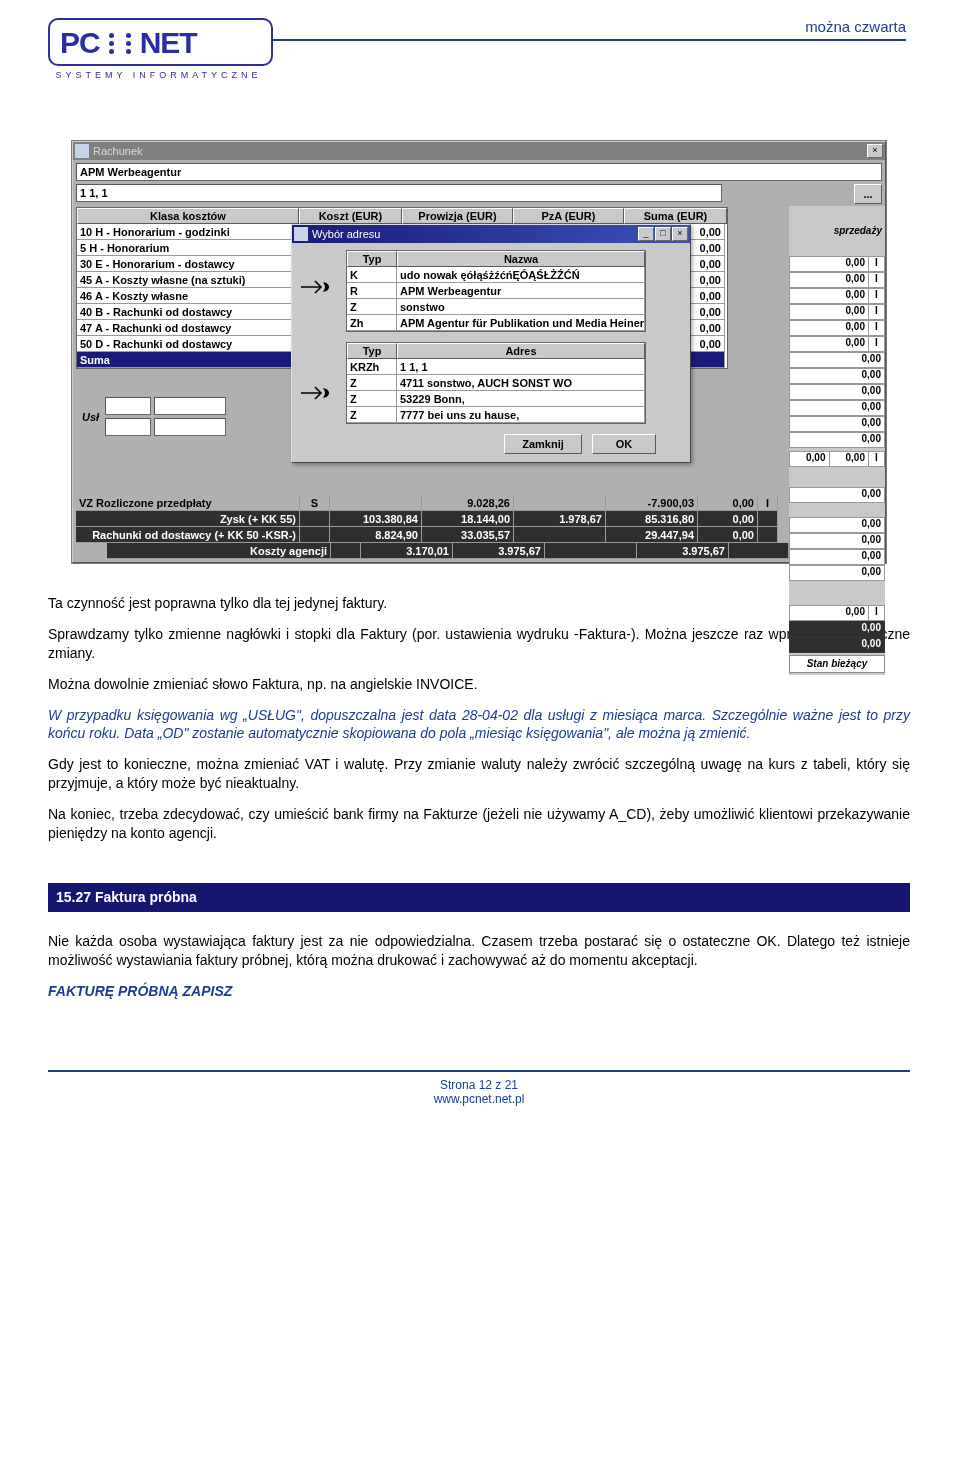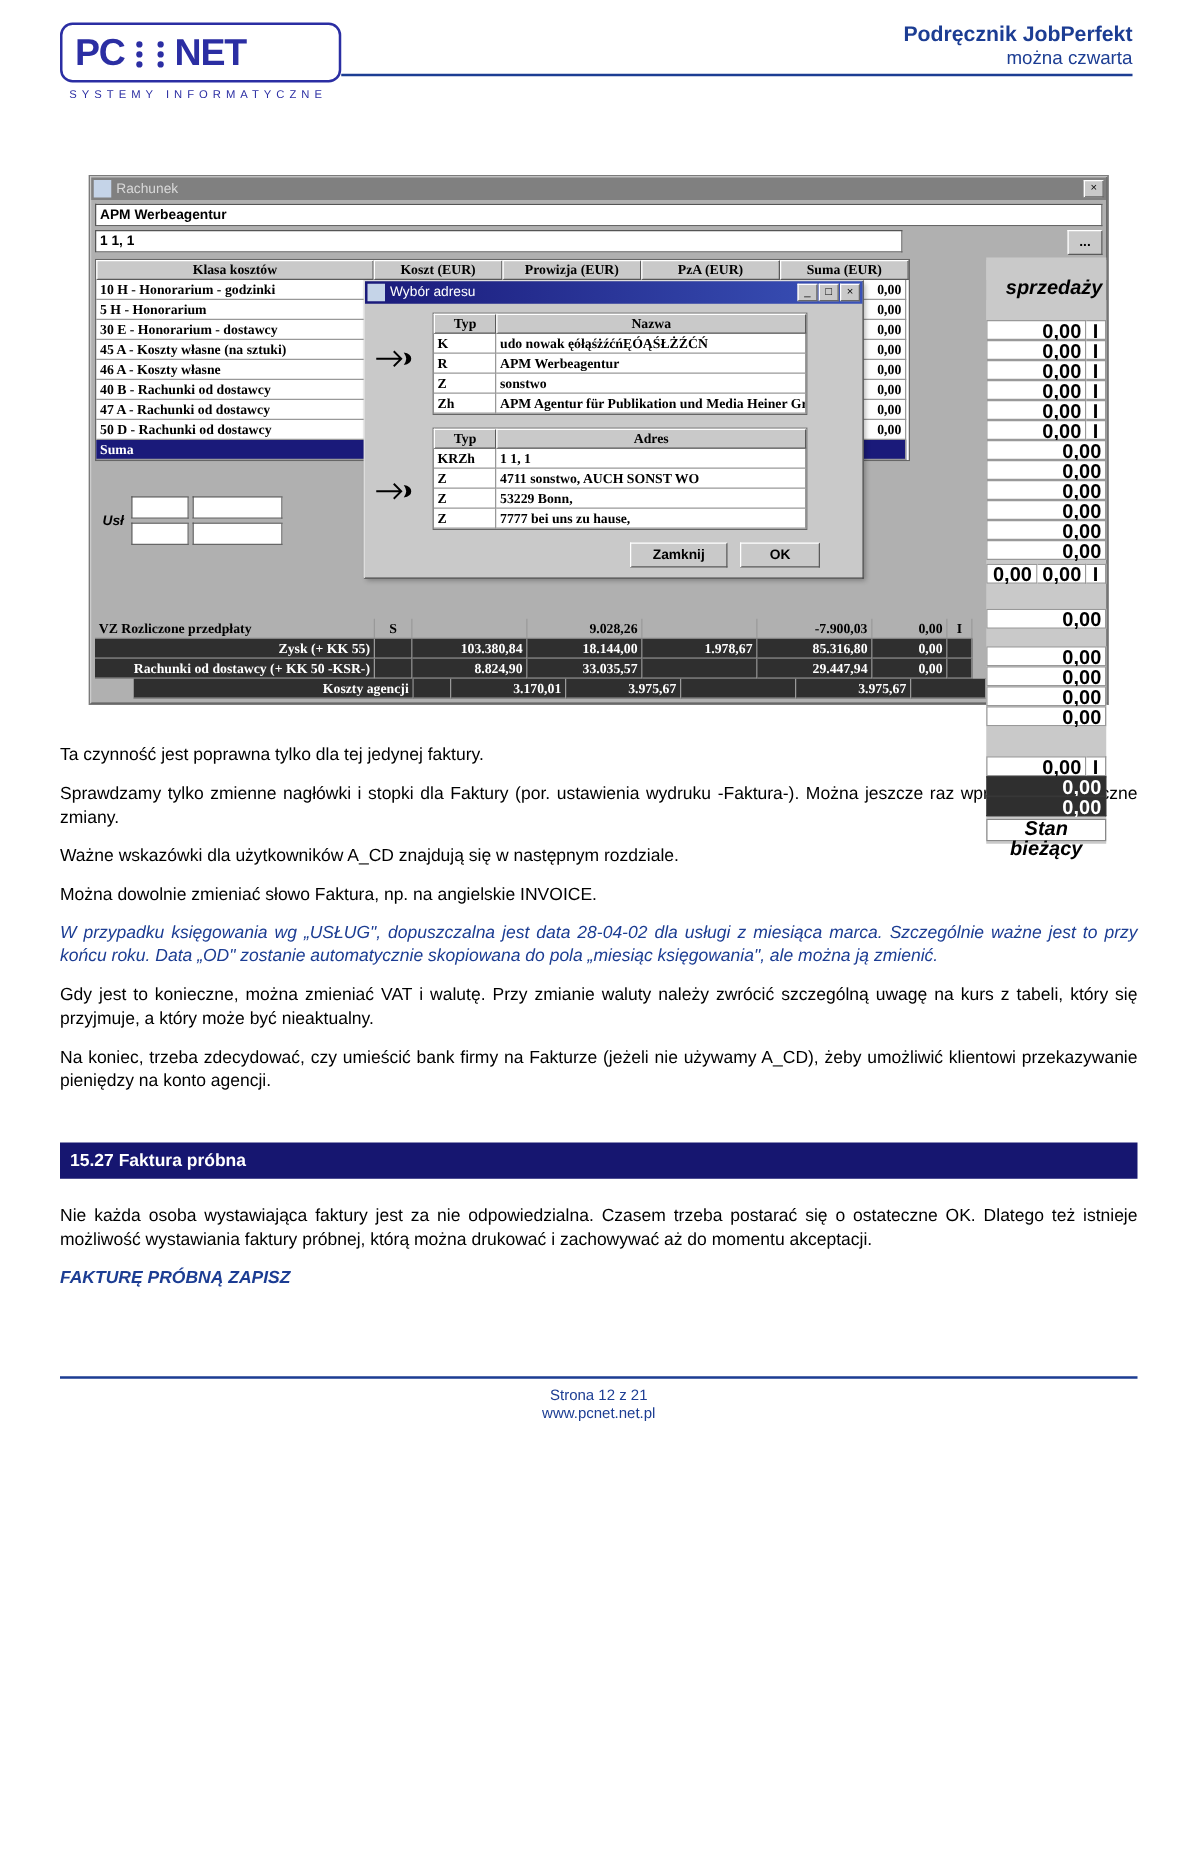--- a/index.html
+++ b/index.html
@@ -23,35 +23,35 @@
   .titlebar { background: #808080; color: #d8d8d8; display: flex; align-items: center; height: 18px; padding: 0 2px; }
   .titlebar .ico { width: 14px; height: 14px; background: #c5d4e8; margin-right: 4px; display:inline-block; }
   .titlebar .txt { flex:1; font-weight: normal; }
   .titlebar .btns { display:flex; gap:1px; }
   .wbtn { width: 16px; height: 14px; background:#c9c9c9; border:1px solid #fff; border-right-color:#666; border-bottom-color:#666; font-size:9px; line-height:11px; text-align:center; color:#000; cursor:default; }
   .body { padding: 3px; }
   .row { display:flex; gap:4px; margin-bottom:3px; align-items:stretch; }
   .field { background:#fff; border:1px solid #666; border-top-color:#555; border-left-color:#555; height:18px; padding:1px 3px; font-weight:bold; font-size:11px; display:flex; align-items:center; overflow:hidden; white-space:nowrap; }
   .btn3d { background:#c9c9c9; border:1px solid #fff; border-right-color:#5a5a5a; border-bottom-color:#5a5a5a; height:20px; display:inline-flex; align-items:center; justify-content:center; padding:0 8px; font-weight:bold; cursor:default; font-size:11px; }
   .grid { border:1px solid #666; background:#fff; }
-  .grid-row { display:flex;font-family:Liberation Serif, serif; }
+  .grid-row { display:flex; }
   .grid-cell { border-right:1px solid #999; border-bottom:1px solid #999; padding:1px 3px; height:16px; font-size:11px; font-weight:bold; white-space:nowrap; overflow:hidden; display:flex; align-items:center; }
   .grid-head .grid-cell { background:#c9c9c9; border:1px solid #fff; border-right-color:#5a5a5a; border-bottom-color:#5a5a5a; justify-content:center; }
   .num { justify-content:flex-end; }
   .dark-row .grid-cell { background:#2f2f2f; color:#fff; }
   .sel-row .grid-cell { background:#1a1a7a; color:#fff; }
   .usl-label { font-style:italic; font-weight:bold; padding:2px 6px; }
   .dialog { position:absolute; background:#c9c9c9; border:1px solid #ddd; border-right-color:#444; border-bottom-color:#444; box-shadow: 2px 2px 4px rgba(0,0,0,.3); }
   .dialog .titlebar { background:linear-gradient(90deg,#1a1a7a,#3a52b8); color:#fff; }
   .inner-grid { border:1px solid #666; background:#fff; margin:3px 40px 3px 50px; }
   .hand { position:absolute; width:34px; height:20px; left:6px; display:flex; align-items:center; justify-content:center; }
   .hand svg { overflow:visible; }
   .rel { position:relative; }
 
-  .right-col { position:absolute; right:0; top:0; background:#c9c9c9; font-size:16px; padding:2px 0; width:96px; }
+  .right-col { position:absolute; right:0; top:0; background:#c9c9c9; font-size:10px; padding:2px 0; width:96px; }
   .right-col .r-line { display:flex; height:16px; }
   .right-col .r-val { flex:1; background:#fff; border:1px solid #999; text-align:right; padding:0 3px; font-weight:bold; }
   .right-col .r-mark { width:16px; background:#fff; border:1px solid #999; border-left:none; text-align:center; font-weight:bold; }
   .right-col .r-blank { flex:1; background:#c9c9c9; height:16px; }
   .right-col .r-sum { display:flex; height:16px; }
   .right-col .r-sum .b { flex:1; background:#2f2f2f; color:#fff; text-align:right; padding:0 3px; font-weight:bold; border:1px solid #333; border-left:none; }
   .right-col .status { background:#fff; border:1px solid #888; font-style:italic; text-align:center; height:18px; line-height:16px; font-weight:bold; margin-top:2px; }
 
   .content { font-size: 14px; line-height: 1.35; margin-top: 20px; }
   .content p { margin: 12px 0; text-align: justify; }
@@ -79,21 +79,20 @@
               <span></span>
               <span></span>
               <span></span>
             </span>
           <span class="logo-glyph">NET</span>
         </div>
       </div>
       <div class="logo-sub">SYSTEMY  INFORMATYCZNE</div>
     </div>
     <div class="header-right">
-      <div class="t1">Podręcznik JobPerfekt</div>
       <div class="t2">można czwarta</div>
       <div class="hr-full"></div>
     </div>
   </div>
 
   <div class="screenshot-wrap">
     <div class="app rel">
       <div class="win">
         <div class="titlebar">
           <span class="ico"></span>
@@ -419,21 +418,20 @@
           </div>
 
         </div>
       </div>
     </div>
   </div>
 
   <div class="content">
     <p>Ta czynność jest poprawna tylko dla tej jedynej faktury.</p>
     <p>Sprawdzamy tylko zmienne nagłówki i stopki dla Faktury (por. ustawienia wydruku -Faktura-). Można jeszcze raz wprowadzić konieczne zmiany.</p>
-    <p>Ważne wskazówki dla użytkowników A_CD znajdują się w następnym rozdziale.</p>
     <p>Można dowolnie zmieniać słowo  Faktura, np. na angielskie INVOICE.</p>
     <p class="note">W przypadku księgowania wg „USŁUG", dopuszczalna jest data 28-04-02 dla usługi z miesiąca marca. Szczególnie ważne jest to przy końcu roku. Data „OD" zostanie automatycznie skopiowana do pola „miesiąc księgowania", ale można ją zmienić.</p>
     <p>Gdy jest to konieczne, można zmieniać VAT i walutę. Przy zmianie waluty należy zwrócić szczególną uwagę na kurs z tabeli, który się przyjmuje, a który może być nieaktualny.</p>
     <p style="margin-top:0">Na koniec, trzeba zdecydować, czy umieścić bank firmy na Fakturze (jeżeli nie używamy A_CD), żeby umożliwić klientowi przekazywanie pieniędzy na konto agencji.</p>
     <div class="section-bar">15.27  Faktura próbna</div>
     <p>Nie każda osoba wystawiająca faktury jest za nie odpowiedzialna. Czasem trzeba postarać się o ostateczne OK. Dlatego też istnieje możliwość wystawiania faktury próbnej, którą można drukować i zachowywać aż do momentu akceptacji.</p>
     <p class="save-note">FAKTURĘ PRÓBNĄ ZAPISZ</p>
   </div>
 
   <div class="footer">

